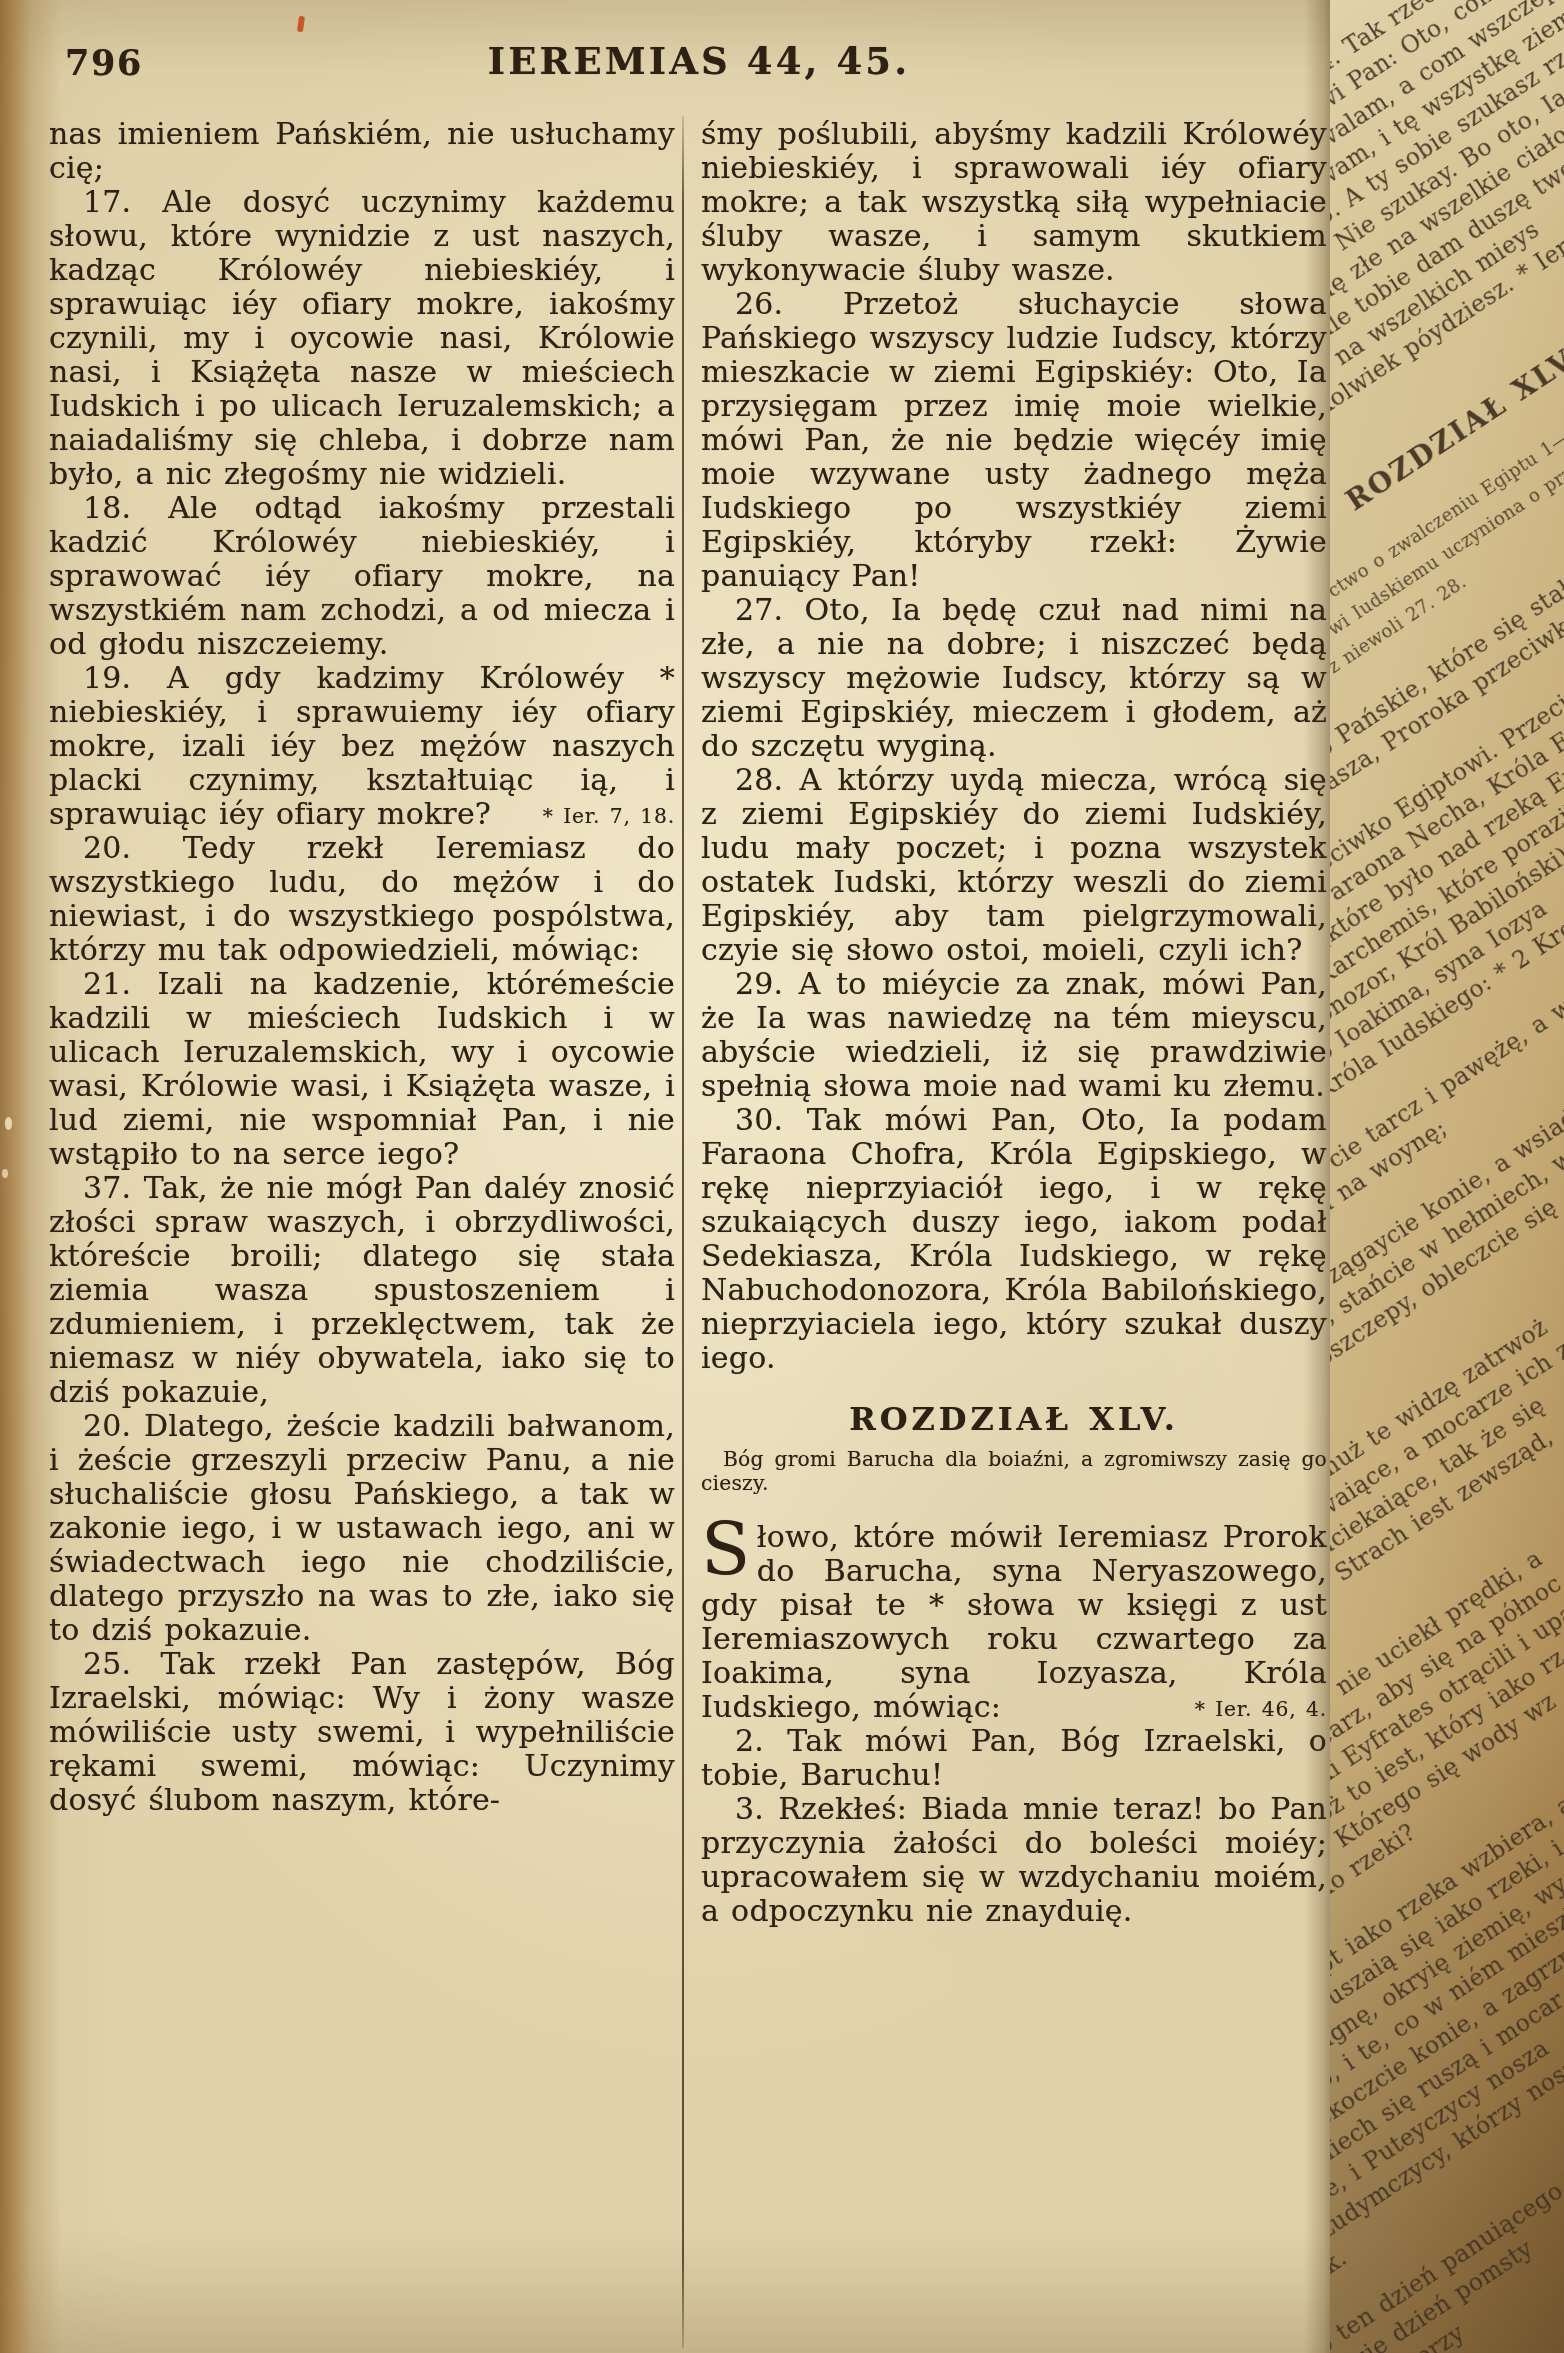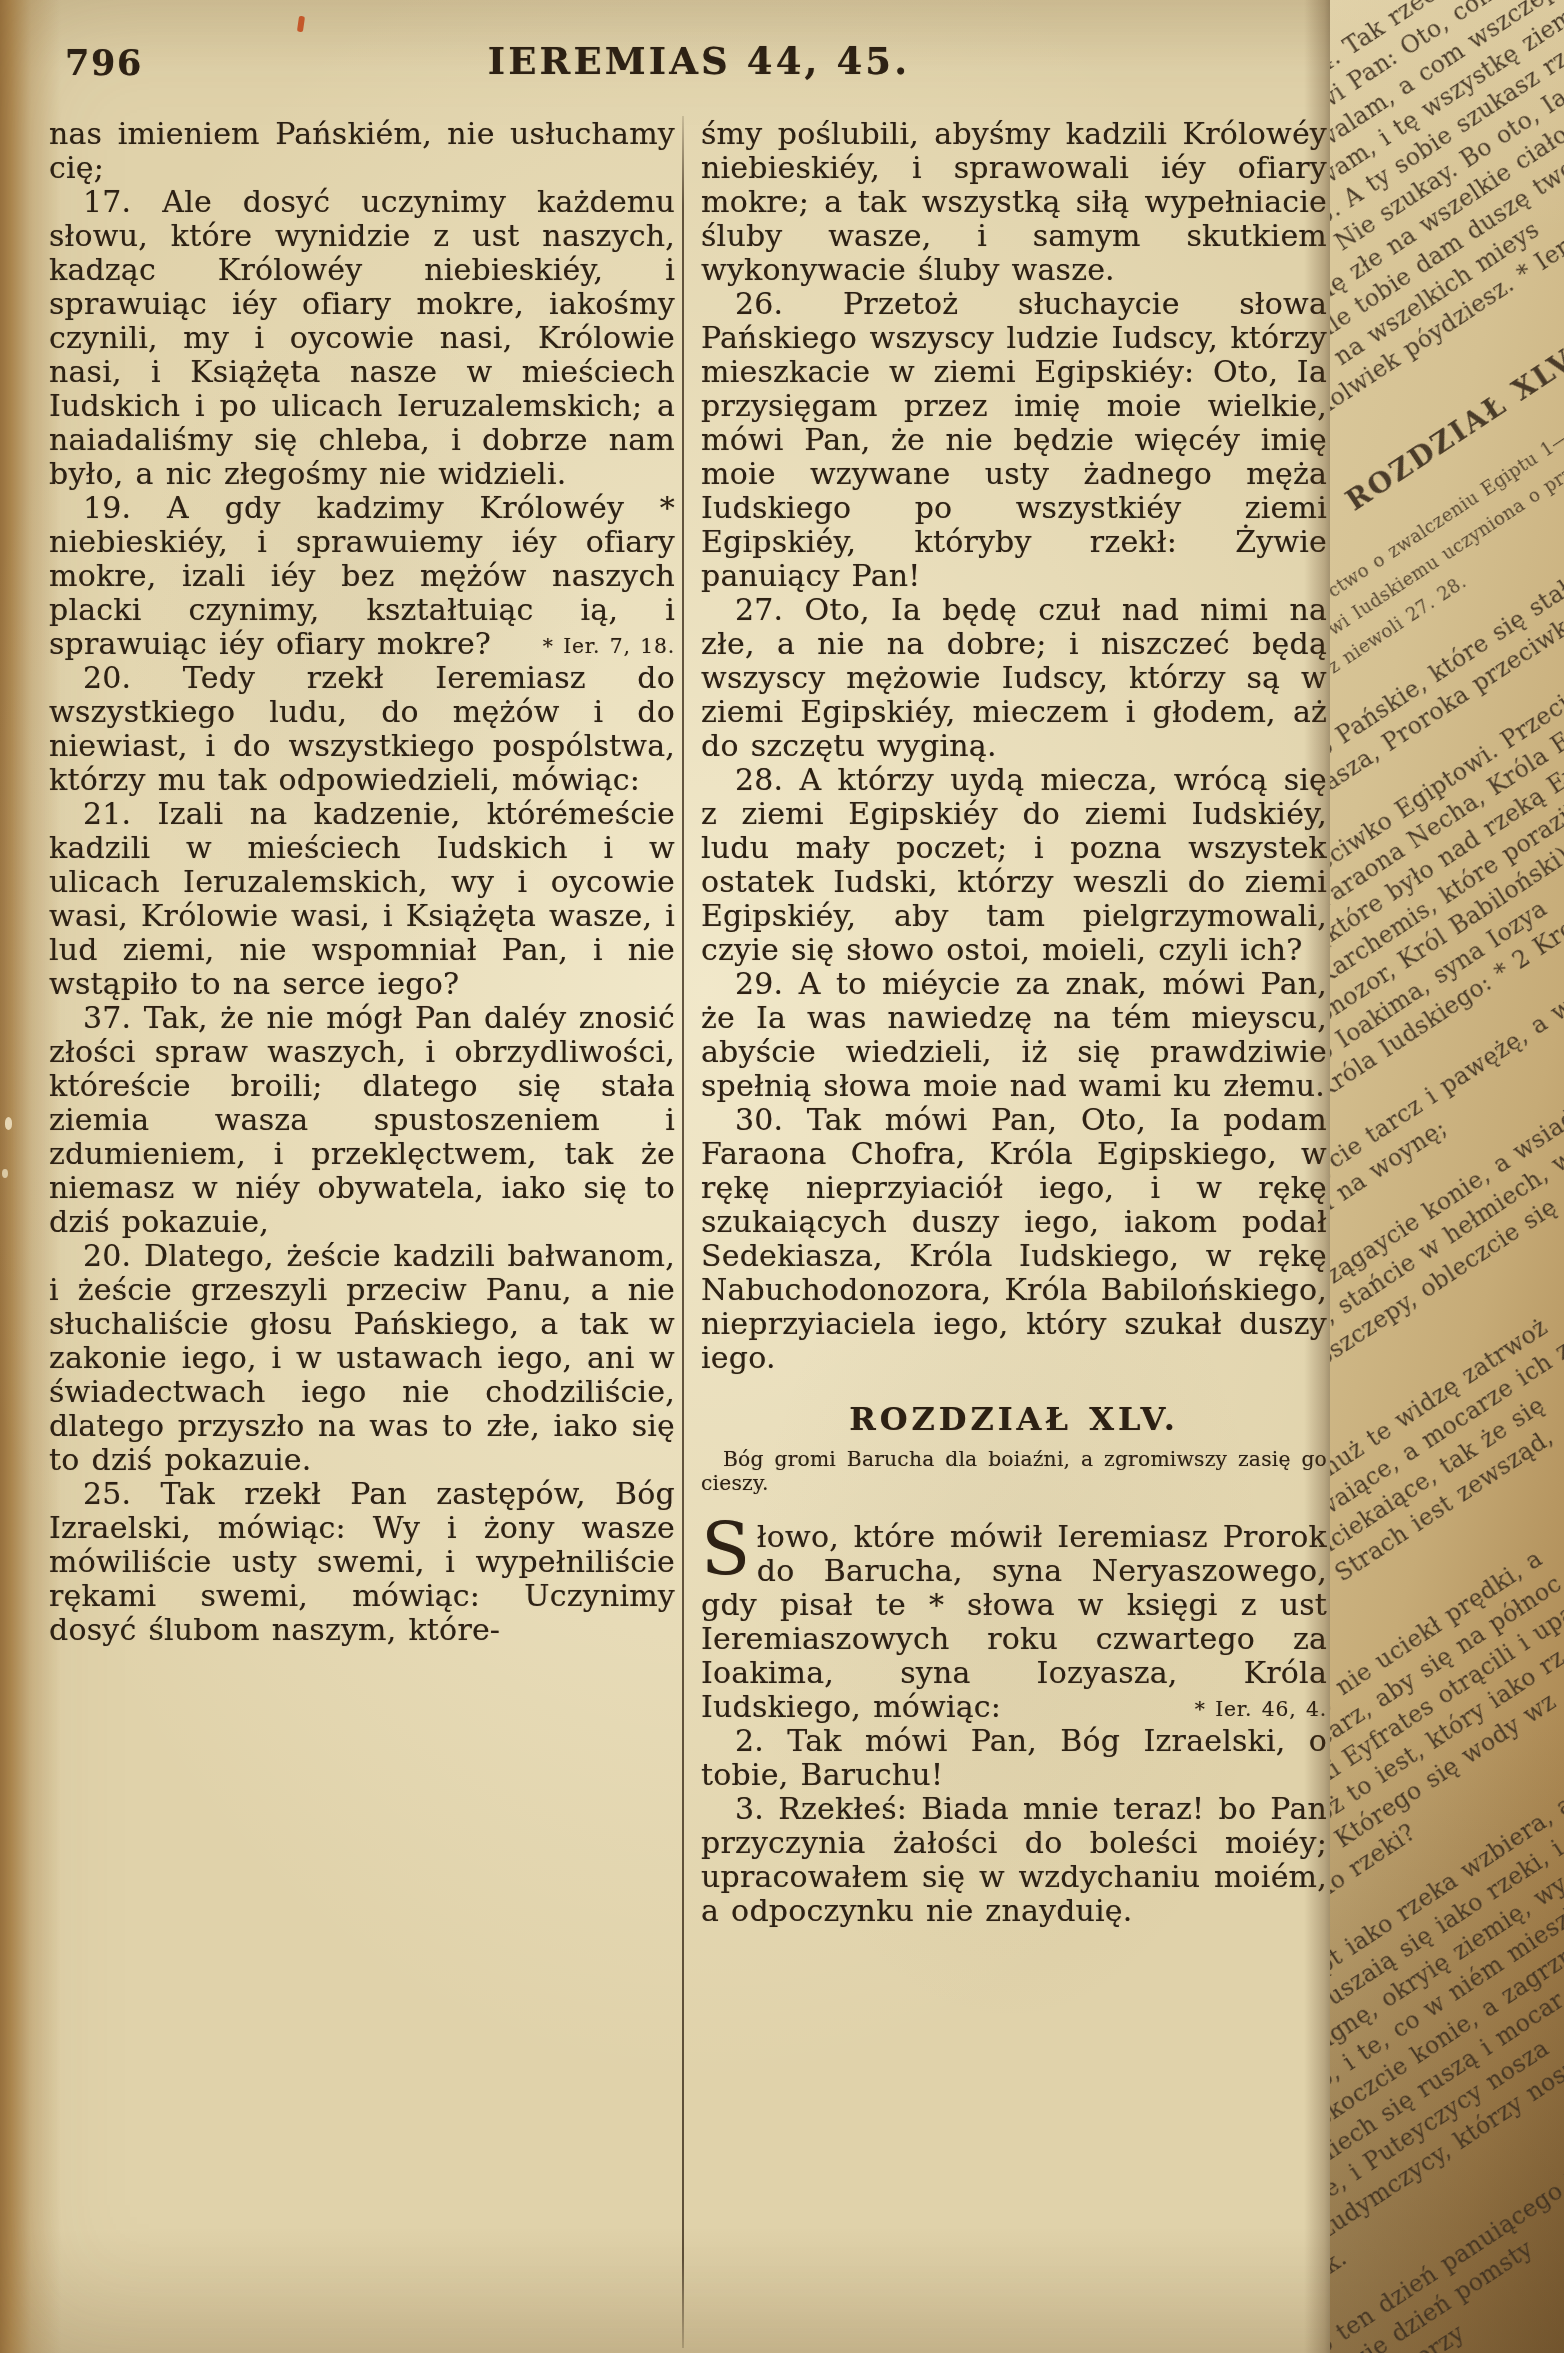--- a/index.html
+++ b/index.html
@@ -89,20 +89,21 @@
   <div class="header">
     <div class="page-number">796</div>
     <div class="running-head">IEREMIAS 44, 45.</div>
   </div>
 
   <div class="column-rule"></div>
 
   <div class="col col-left" id="left-col">
       <p class="verse">nas imieniem Pańskiém, nie usłuchamy cię;</p>
       <p class="verse ind">17. Ale dosyć uczynimy każdemu słowu, które wynidzie z ust naszych, kadząc Królowéy niebieskiéy, i sprawuiąc iéy ofiary mokre, iakośmy czynili, my i oycowie nasi, Królowie nasi, i Książęta nasze w mieściech Iudskich i po ulicach Ieruzalemskich; a naiadaliśmy się chleba, i dobrze nam było, a nic złegośmy nie widzieli.</p>
+      <p class="verse ind">18. Ale odtąd iakośmy przestali kadzić Królowéy niebieskiéy, i sprawować iéy ofiary mokre, na wszystkiém nam zchodzi, a od miecza i od głodu niszczeiemy.</p>
       <p class="verse ind">19. A gdy kadzimy Królowéy * niebieskiéy, i sprawuiemy iéy ofiary mokre, izali iéy bez mężów naszych placki czynimy, kształtuiąc ią, i sprawuiąc iéy ofiary mokre?<span class="fnref">* Ier. 7, 18.</span></p>
       <p class="verse ind">20. Tedy rzekł Ieremiasz do wszystkiego ludu, do mężów i do niewiast, i do wszystkiego pospólstwa, którzy mu tak odpowiedzieli, mówiąc:</p>
       <p class="verse ind">21. Izali na kadzenie, którémeście kadzili w mieściech Iudskich i w ulicach Ieruzalemskich, wy i oycowie wasi, Królowie wasi, i Książęta wasze, i lud ziemi, nie wspomniał Pan, i nie wstąpiło to na serce iego?</p>
       <p class="verse ind">37. Tak, że nie mógł Pan daléy znosić złości spraw waszych, i obrzydliwości, któreście broili; dlatego się stała ziemia wasza spustoszeniem i zdumieniem, i przeklęctwem, tak że niemasz w niéy obywatela, iako się to dziś pokazuie,</p>
       <p class="verse ind">20. Dlatego, żeście kadzili bałwanom, i żeście grzeszyli przeciw Panu, a nie słuchaliście głosu Pańskiego, a tak w zakonie iego, i w ustawach iego, ani w świadectwach iego nie chodziliście, dlatego przyszło na was to złe, iako się to dziś pokazuie.</p>
       <p class="verse ind">25. Tak rzekł Pan zastępów, Bóg Izraelski, mówiąc: Wy i żony wasze mówiliście usty swemi, i wypełniliście rękami swemi, mówiąc: Uczynimy dosyć ślubom naszym, które-</p>
     </div>
   <div class="col col-right" id="right-col">
       <p class="verse">śmy poślubili, abyśmy kadzili Królowéy niebieskiéy, i sprawowali iéy ofiary mokre; a tak wszystką siłą wypełniacie śluby wasze, i samym skutkiem wykonywacie śluby wasze.</p>
       <p class="verse ind">26. Przetoż słuchaycie słowa Pańskiego wszyscy ludzie Iudscy, którzy mieszkacie w ziemi Egipskiéy: Oto, Ia przysięgam przez imię moie wielkie, mówi Pan, że nie będzie więcéy imię moie wzywane usty żadnego męża Iudskiego po wszystkiéy ziemi Egipskiéy, któryby rzekł: Żywie panuiący Pan!</p>

